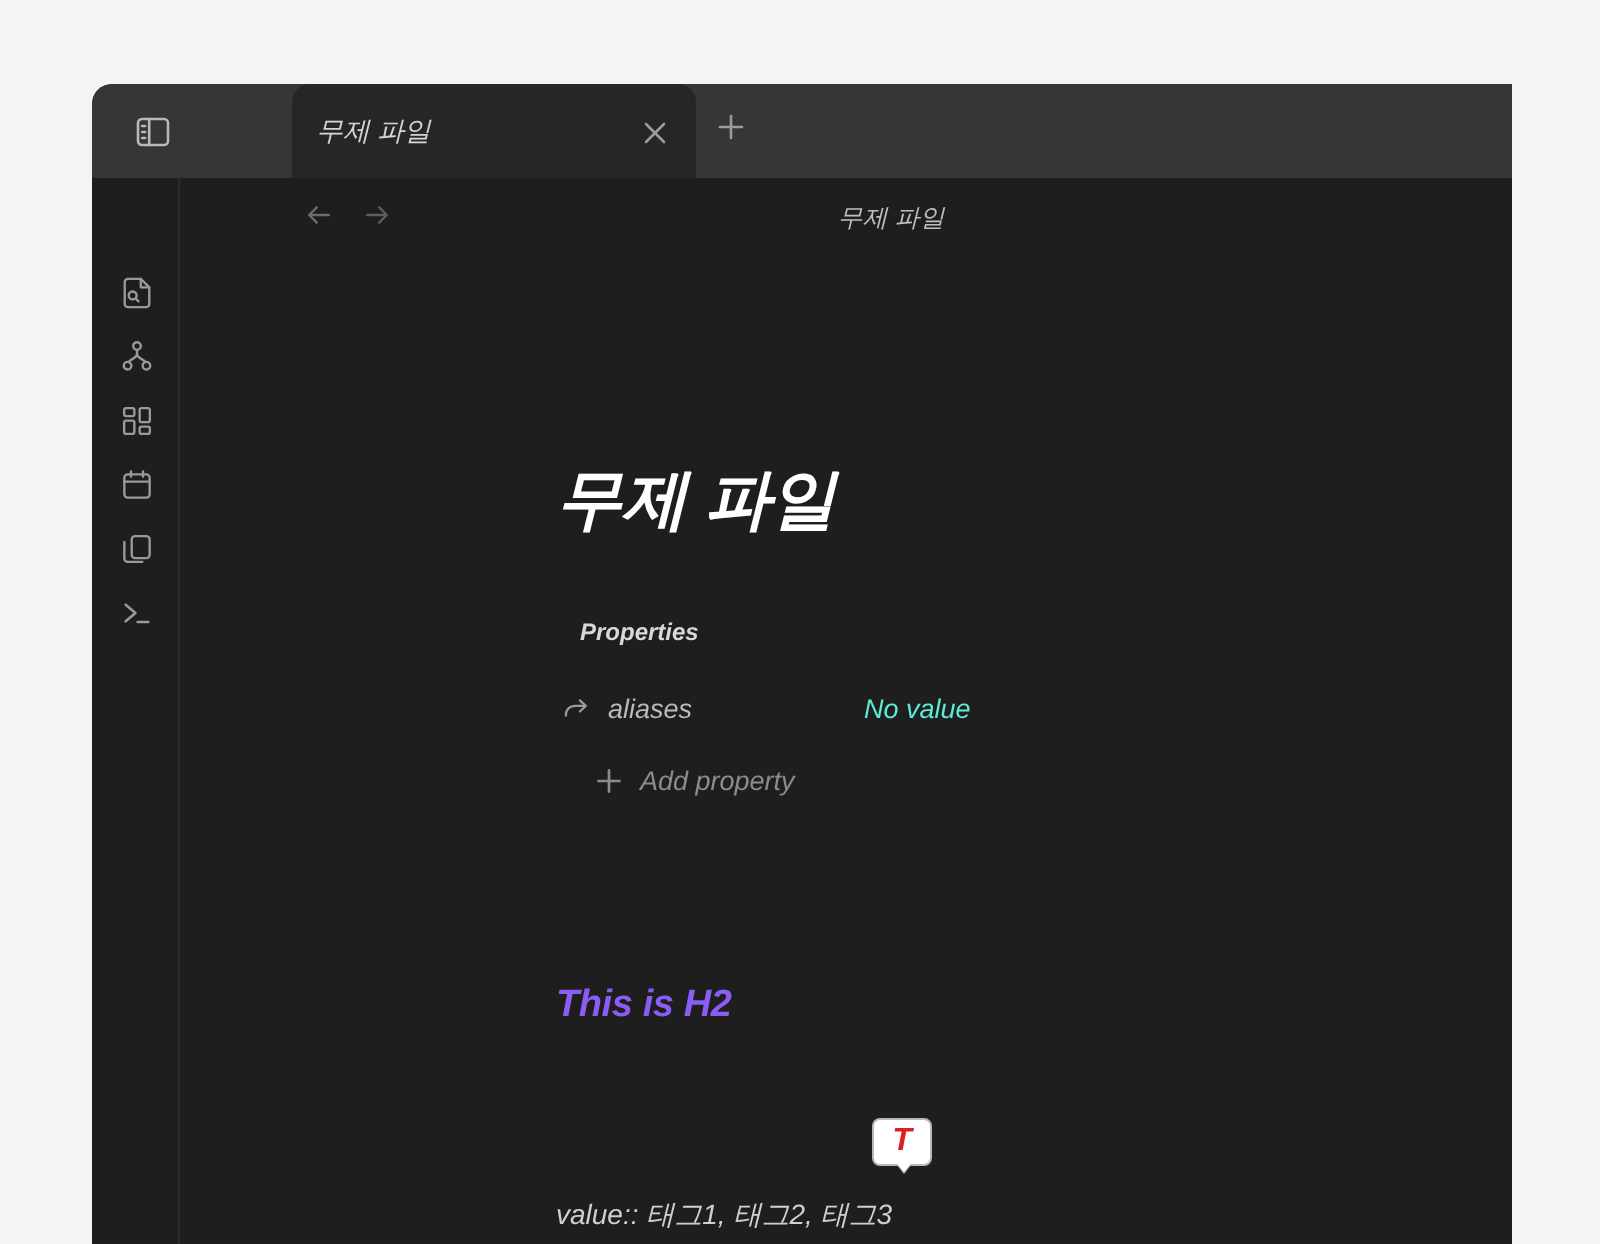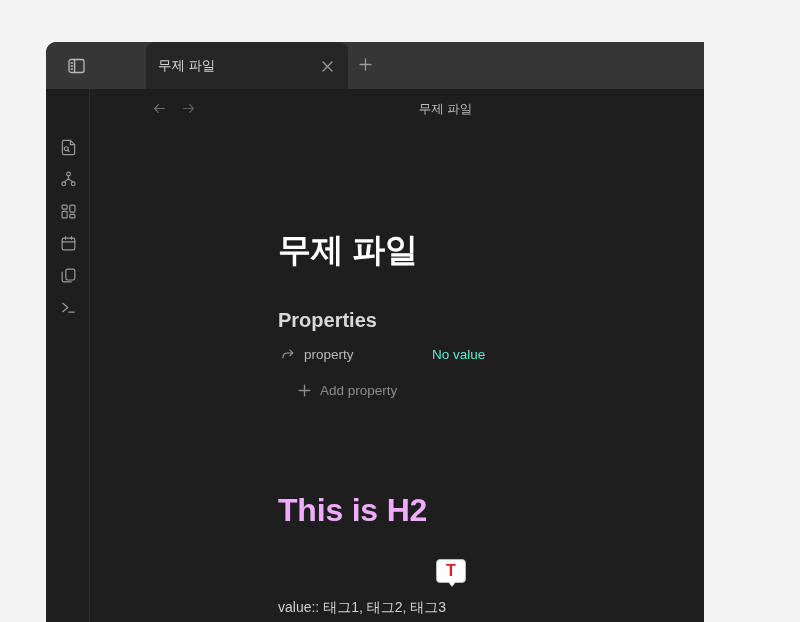--- a/index.html
+++ b/index.html
@@ -10,25 +10,26 @@
     height: 622px;
     overflow: hidden;
     font-family: "Liberation Sans", sans-serif;
   }
 
   
   #app-window {
     position: absolute;
     left: 46px;
     top: 42px;
-    width: 658px;
+    width: 710px;
     height: 580px;
     background: #1e1e1e;
     border-top-left-radius: 10px;
     overflow: hidden;
+    font-style: italic;
   }
 
   
   #tab-strip {
     position: absolute;
     left: 0; top: 0;
     width: 754px;
     height: 47px;
     background: #363636;
     border-top-left-radius: 10px;
@@ -146,22 +147,22 @@
     font-size: 33px;
     font-weight: bold;
     color: #ffffff;
     letter-spacing: -0.3px;
     line-height: 1;
     white-space: nowrap;
   }
 
   #properties-heading {
     position: absolute;
-    left: 188px; top: 180px;
-    font-size: 20px;
+    left: 200px; top: 180px;
+    font-size: 12px;
     font-weight: bold;
     color: #d8d8d8;
   }
 
   #property-row-aliases {
     position: absolute;
     left: 188px; top: 213px;
     width: 330px; height: 24px;
     display: flex;
     align-items: center;
@@ -199,23 +200,23 @@
   }
   #add-property-label {
     margin-left: 6px;
     font-size: 13.5px;
     color: #8c8c8c;
   }
 
   #h2-heading {
     position: absolute;
     left: 188px; top: 363px;
-    font-size: 32px;
+    font-size: 19px;
     font-weight: bold;
-    color: #f0abfc;
+    color: #8b5cf6;
     letter-spacing: -0.2px;
     white-space: nowrap;
   }
 
   #tags-line {
     position: absolute;
     left: 188px; top: 470px;
     font-size: 14px;
     color: #cfcfcf;
     white-space: nowrap;
@@ -392,21 +393,21 @@
 
       <div id="properties-heading">Properties</div>
 
       <div id="property-row-aliases">
         <span id="prop-icon-aliases">
           <svg width="14" height="14" viewBox="0 0 16 16" fill="none" stroke="#9a9a9a" stroke-width="1.3" stroke-linecap="round" stroke-linejoin="round">
             <path d="M2.2 12.4c0-3.6 2.3-5.6 5.6-5.6h5.2"></path>
             <polyline points="10.2,3.6 13.6,6.8 10.2,10"></polyline>
           </svg>
         </span>
-        <span id="prop-key-aliases">property</span>
+        <span id="prop-key-aliases">aliases</span>
         <span id="prop-val-aliases">No value</span>
       </div>
 
       <div id="add-property">
         <span id="add-property-icon">
           <svg width="13" height="13" viewBox="0 0 13 13" stroke="#8c8c8c" stroke-width="1.35" stroke-linecap="round">
             <line x1="6.5" y1="1.2" x2="6.5" y2="11.8"></line>
             <line x1="1.2" y1="6.5" x2="11.8" y2="6.5"></line>
           </svg>
         </span>

